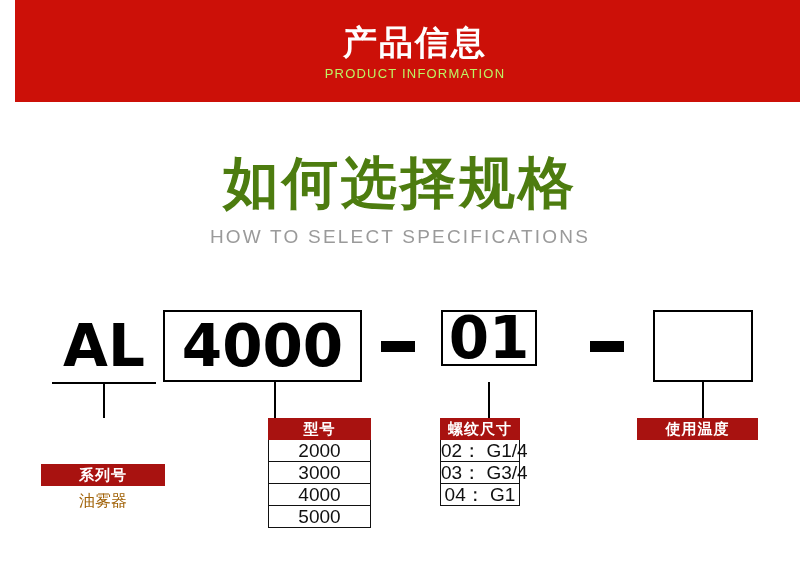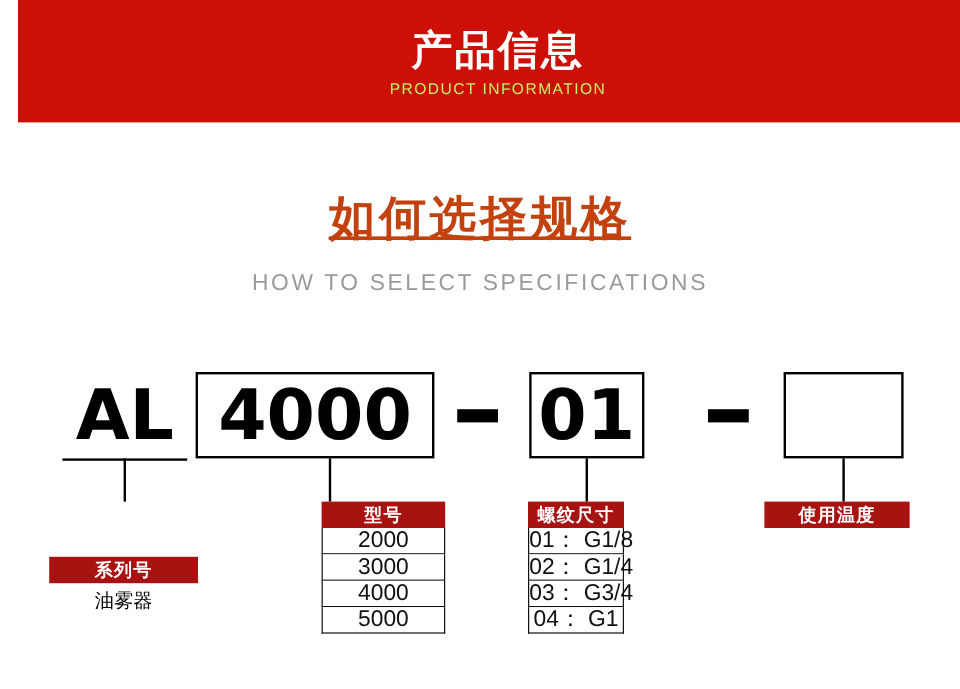--- a/index.html
+++ b/index.html
@@ -46,27 +46,26 @@
     font-family: "Liberation Sans", sans-serif;
   }
 
   
   .heading-wrap {
     width: 800px;
     text-align: center;
     margin-top: 48px;
   }
   .heading-cn {
-    font-size: 39px;
-    font-weight: bold;
-    color: #c2410c;
+    font-size: 56px;
+    font-weight: bold;
+    color: #4d7c0f;
     letter-spacing: 3px;
     line-height: 66px;
     font-family: "DejaVu Sans", "Liberation Sans", sans-serif;
-    text-decoration: underline;
   }
   .heading-en {
     font-size: 19px;
     color: #9a9a9a;
     letter-spacing: 2.2px;
     line-height: 26px;
     margin-top: 8px;
     font-family: "Liberation Sans", sans-serif;
   }
 
@@ -101,21 +100,21 @@
     width: 199px;
     height: 72px;
     font-size: 58px;
     border: 2px solid #000000;
     box-sizing: border-box;
   }
   .seg-thread {
     left: 441px;
     top: 10px;
     width: 96px;
-    height: 72px;
+    height: 56px;
     font-size: 58px;
     border: 2px solid #000000;
     box-sizing: border-box;
   }
   .seg-temp {
     left: 653px;
     top: 10px;
     width: 100px;
     height: 72px;
     border: 2px solid #000000;
@@ -180,21 +179,21 @@
     color: #111111;
     background: #ffffff;
     font-family: "Liberation Sans", sans-serif;
     white-space: nowrap;
   }
   .col-cell.first { border-top: none; }
   .col-plain {
     text-align: center;
     font-size: 16px;
     line-height: 30px;
-    color: #000000;
+    color: #a16207;
     border: none;
     background: transparent;
     font-family: "DejaVu Sans", "Liberation Sans", sans-serif;
   }
 </style>
 </head>
 <body>
 
 <div class="banner">
   <div class="banner-title">产品信息</div>
@@ -230,21 +229,20 @@
   <div class="col col-2">
     <div class="col-header">型号</div>
     <div class="col-cell first">2000</div>
     <div class="col-cell">3000</div>
     <div class="col-cell">4000</div>
     <div class="col-cell">5000</div>
   </div>
 
   <div class="col col-3">
     <div class="col-header">螺纹尺寸</div>
-    <div class="col-cell first">01： G1/8</div>
     <div class="col-cell">02： G1/4</div>
     <div class="col-cell">03： G3/4</div>
     <div class="col-cell">04： G1</div>
   </div>
 
   <div class="col col-4">
     <div class="col-header">使用温度</div>
   </div>
 
 </div>

